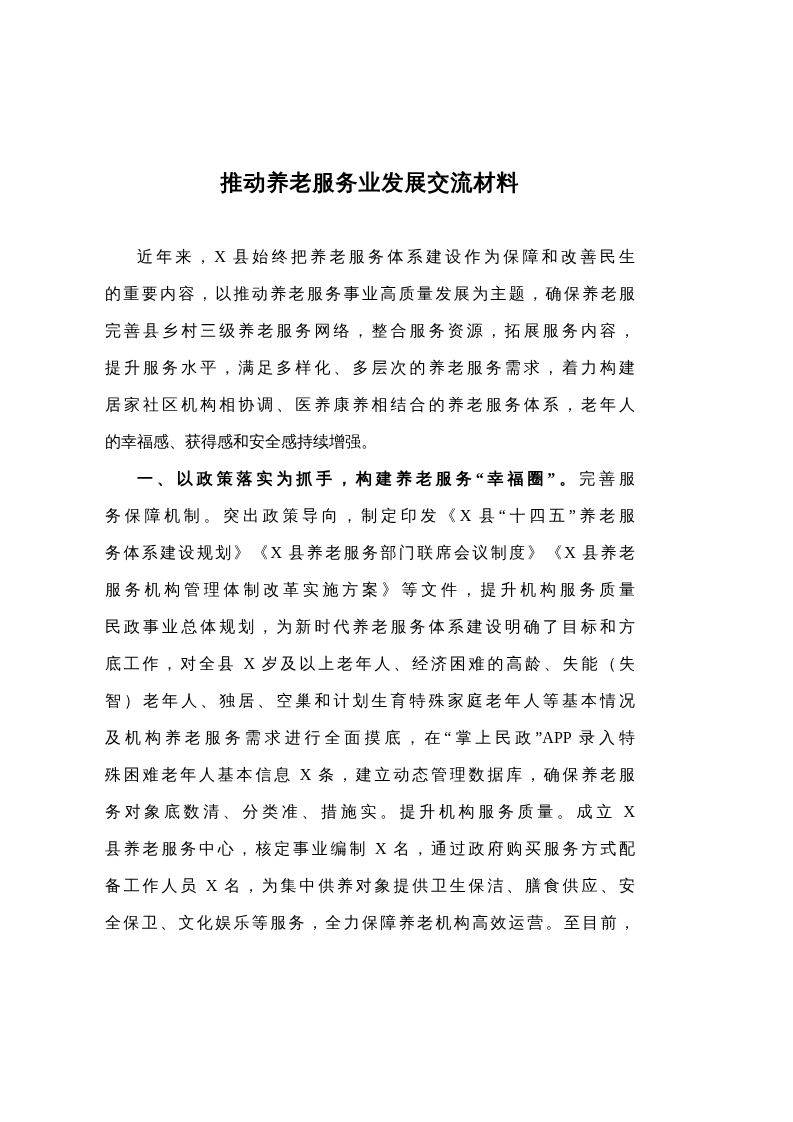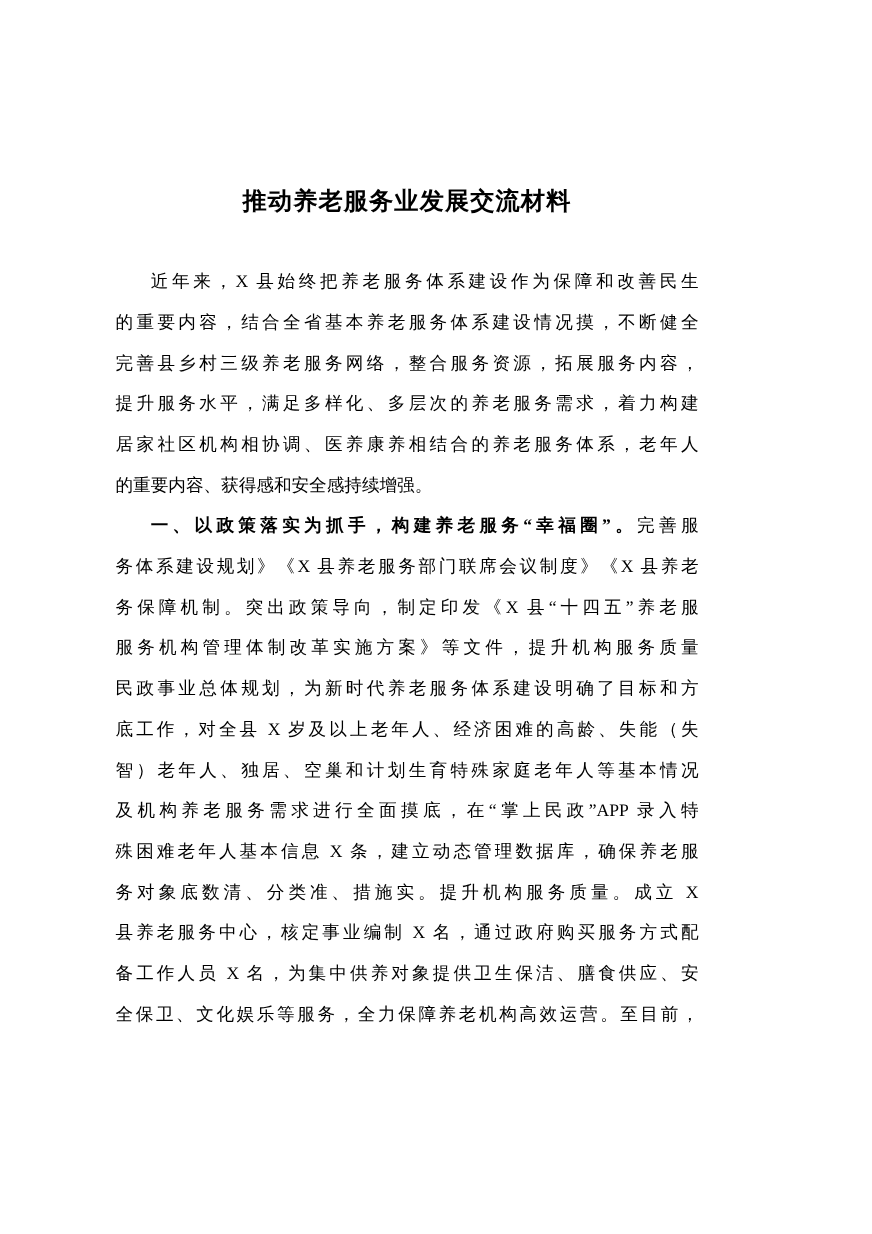--- a/index.html
+++ b/index.html
@@ -51,30 +51,30 @@
   }
 </style>
 </head>
 <body>
 
 <div class="page">
   <h1 class="doc-title">推动养老服务业发展交流材料</h1>
   <div>
       <div class="paragraph">
         <div class="line indent"><span class="seg">近年来，X 县始终把养老服务体系建设作为保障和改善民生</span></div>
-        <div class="line"><span class="seg">的重要内容，结合全省基本养老服务体系建设情况摸，不断健全</span></div>
+        <div class="line"><span class="seg">的重要内容，以推动养老服务事业高质量发展为主题，确保养老服</span></div>
         <div class="line"><span class="seg">完善县乡村三级养老服务网络，整合服务资源，拓展服务内容，</span></div>
         <div class="line"><span class="seg">提升服务水平，满足多样化、多层次的养老服务需求，着力构建</span></div>
         <div class="line"><span class="seg">居家社区机构相协调、医养康养相结合的养老服务体系，老年人</span></div>
-        <div class="line no-stretch"><span class="seg">的重要内容、获得感和安全感持续增强。</span></div>
+        <div class="line no-stretch"><span class="seg">的幸福感、获得感和安全感持续增强。</span></div>
       </div>
       <div class="paragraph">
         <div class="line indent"><span class="seg bold">一、以政策落实为抓手，构建养老服务“幸福圈”。</span><span class="seg">完善服</span></div>
+        <div class="line"><span class="seg">务保障机制。突出政策导向，制定印发《X 县“十四五”养老服</span></div>
         <div class="line"><span class="seg">务体系建设规划》《X 县养老服务部门联席会议制度》《X 县养老</span></div>
-        <div class="line"><span class="seg">务保障机制。突出政策导向，制定印发《X 县“十四五”养老服</span></div>
         <div class="line"><span class="seg">服务机构管理体制改革实施方案》等文件，提升机构服务质量</span></div>
         <div class="line"><span class="seg">民政事业总体规划，为新时代养老服务体系建设明确了目标和方</span></div>
         <div class="line"><span class="seg">底工作，对全县 X 岁及以上老年人、经济困难的高龄、失能（失</span></div>
         <div class="line"><span class="seg">智）老年人、独居、空巢和计划生育特殊家庭老年人等基本情况</span></div>
         <div class="line"><span class="seg">及机构养老服务需求进行全面摸底，在“掌上民政”APP 录入特</span></div>
         <div class="line"><span class="seg">殊困难老年人基本信息 X 条，建立动态管理数据库，确保养老服</span></div>
         <div class="line"><span class="seg">务对象底数清、分类准、措施实。提升机构服务质量。成立 X</span></div>
         <div class="line"><span class="seg">县养老服务中心，核定事业编制 X 名，通过政府购买服务方式配</span></div>
         <div class="line"><span class="seg">备工作人员 X 名，为集中供养对象提供卫生保洁、膳食供应、安</span></div>
         <div class="line"><span class="seg">全保卫、文化娱乐等服务，全力保障养老机构高效运营。至目前，</span></div>

